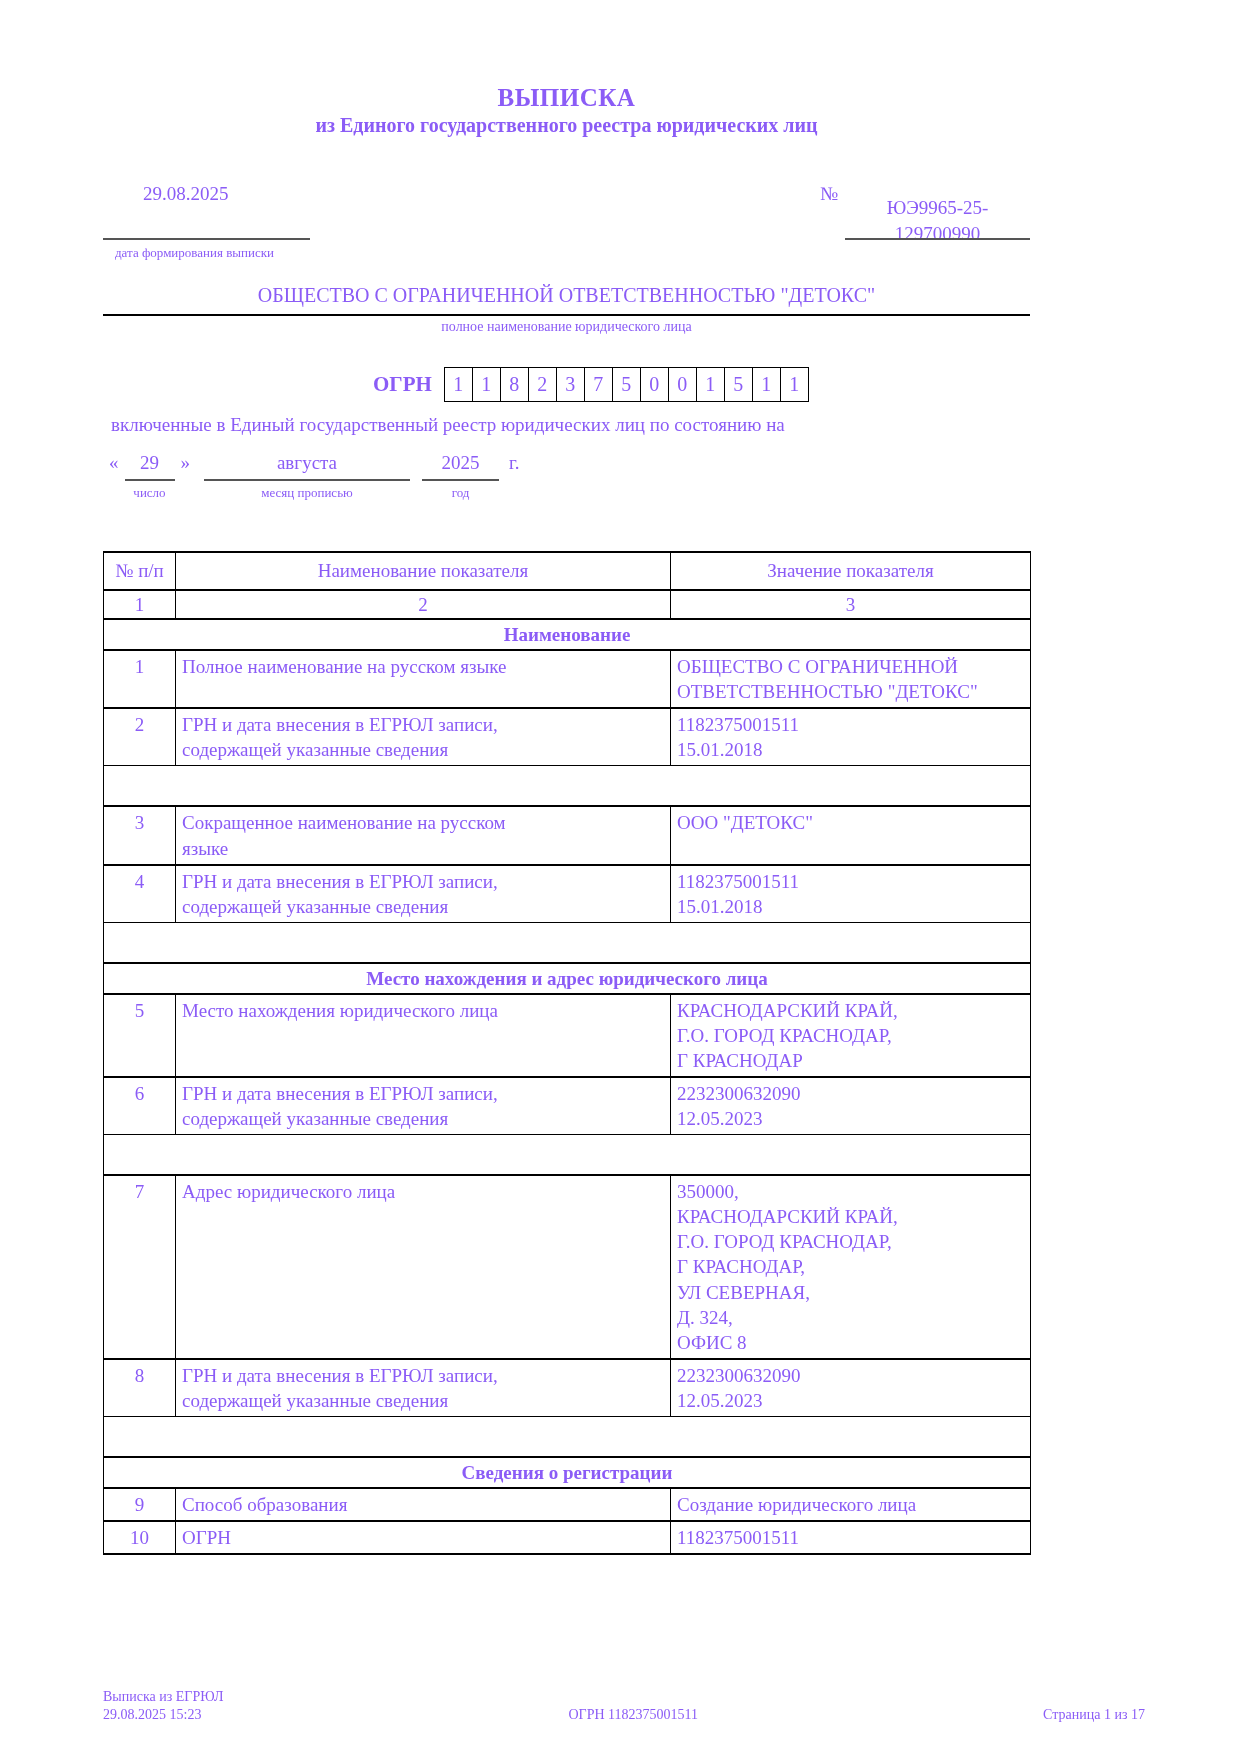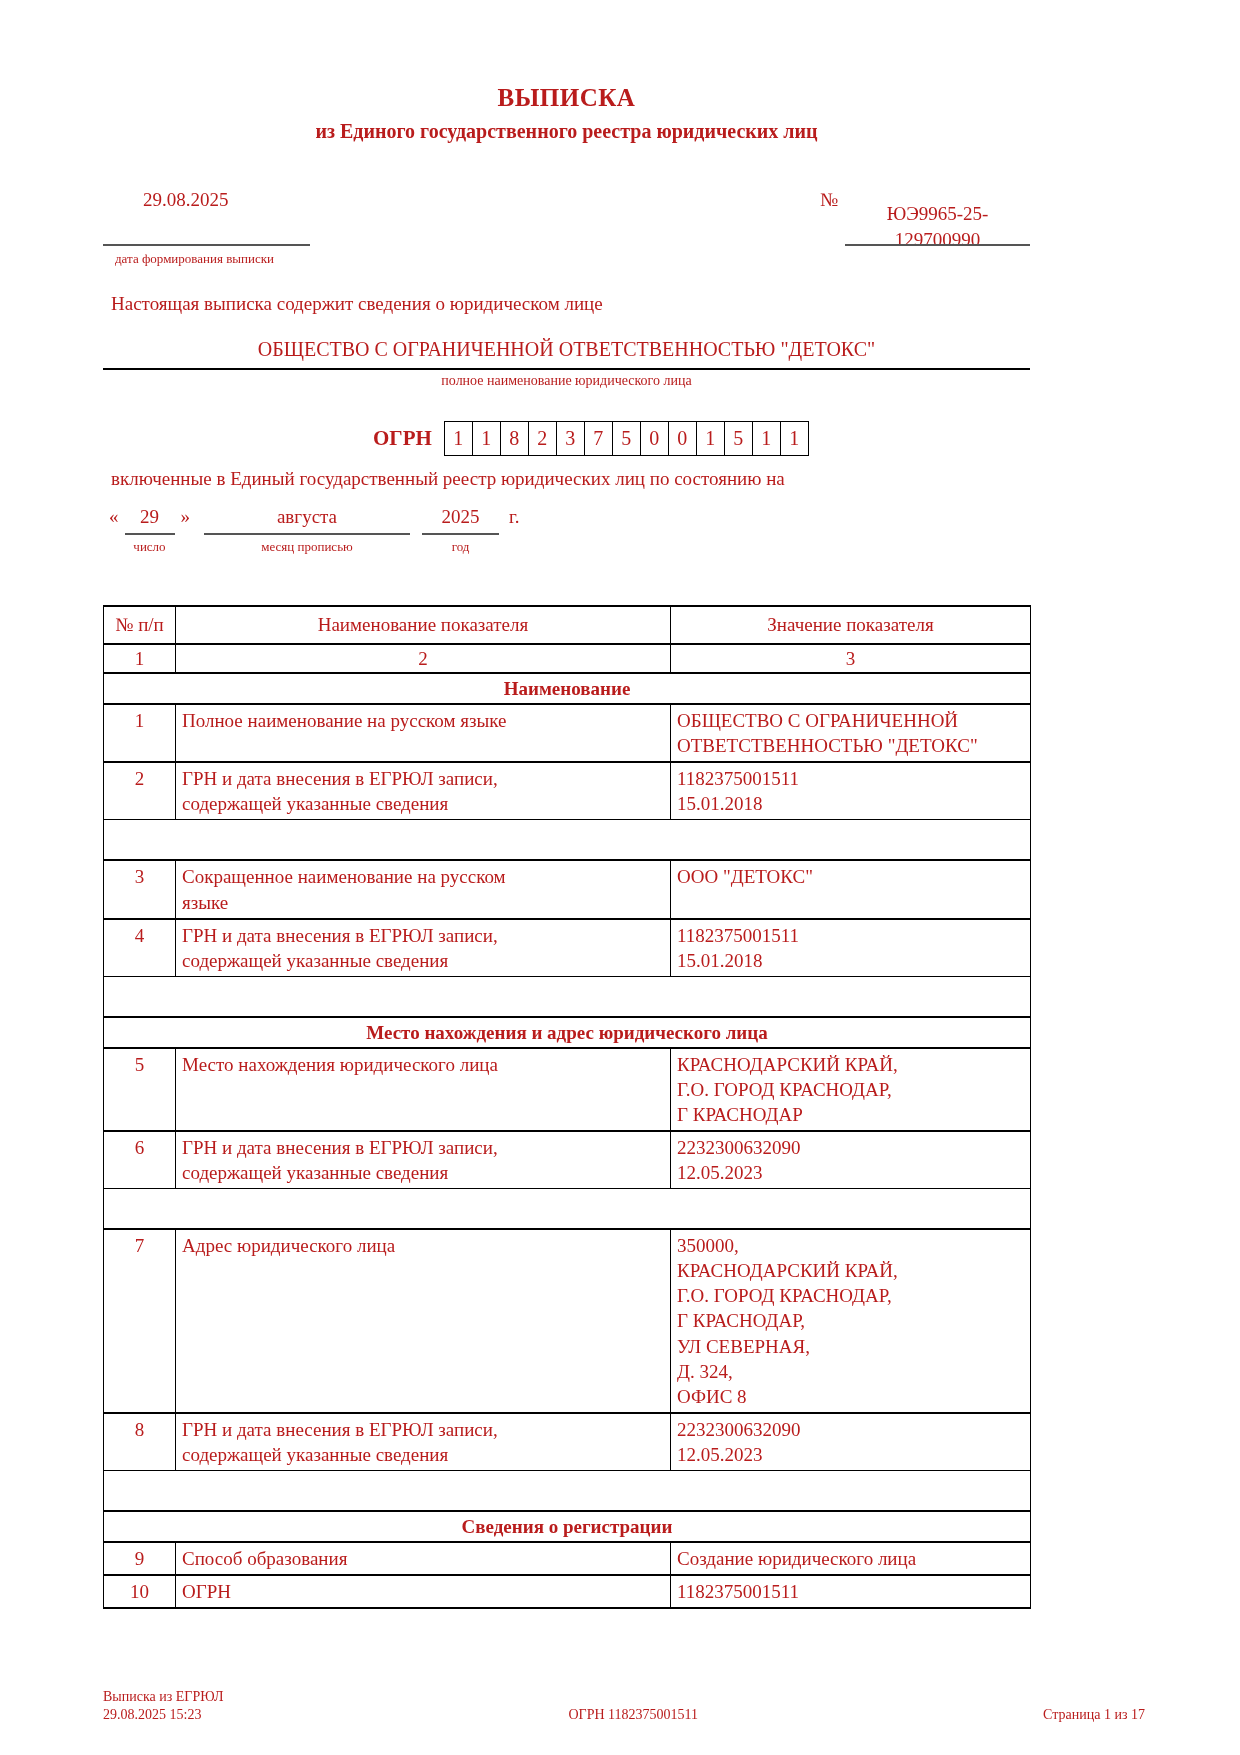--- a/index.html
+++ b/index.html
@@ -1,28 +1,28 @@
 <!DOCTYPE html>
 <html><head>
 <meta charset="utf-8">
 <style>
   html,body { margin:0; padding:0; background:#888; }
   .page {
     position:relative;
     width:1240px; height:1755px;
     background:#ffffff;
     font-family:"Liberation Serif","DejaVu Serif",serif;
-    color:#b91c1c;
+    color:#8b5cf6;
     overflow:hidden;
     margin:0 auto;
   }
   .content { position:absolute; left:103px; top:0; width:927px; }
 
   .doc-title { text-align:center; font-weight:bold; font-size:25px; letter-spacing:0.5px; margin-top:84px; }
-  .doc-subtitle { text-align:center; font-weight:bold; font-size:20px; margin-top:8px; }
+  .doc-subtitle { text-align:center; font-weight:bold; font-size:20px; margin-top:2px; }
 
   .meta { position:relative; height:57px; margin-top:46px; font-size:19px; }
   .meta-date { position:absolute; left:40px; top:0; }
   .meta-date-line { position:absolute; left:0; top:55px; width:207px; border-top:2px solid #555; }
   .meta-no { position:absolute; left:717px; top:0; }
   .meta-num { position:absolute; left:742px; top:12px; width:185px; text-align:center; line-height:26px; }
   .meta-num-line { position:absolute; left:742px; top:55px; width:185px; border-top:2px solid #555; }
   .meta-caption { font-size:13px; padding-left:12px; margin-top:5px; }
 
   .intro { font-size:19px; margin-top:26px; padding-left:8px; }
@@ -85,21 +85,20 @@
       <div class="meta-date-line"></div>
       <div class="meta-no">№</div>
       <div class="meta-num">
         <div>ЮЭ9965-25-</div>
         <div>129700990</div>
       </div>
       <div class="meta-num-line"></div>
     </div>
     <div class="meta-caption">дата формирования выписки</div>
 
-    <div class="intro">Настоящая выписка содержит сведения о юридическом лице</div>
 
     <div class="company">ОБЩЕСТВО С ОГРАНИЧЕННОЙ ОТВЕТСТВЕННОСТЬЮ "ДЕТОКС"</div>
     <div class="company-rule"></div>
     <div class="company-caption">полное наименование юридического лица</div>
 
     <div class="ogrn-row">
       <span class="ogrn-label">ОГРН</span>
       <span class="ogrn-boxes">
         <span class="ogrn-cell">1</span>
         <span class="ogrn-cell">1</span>

